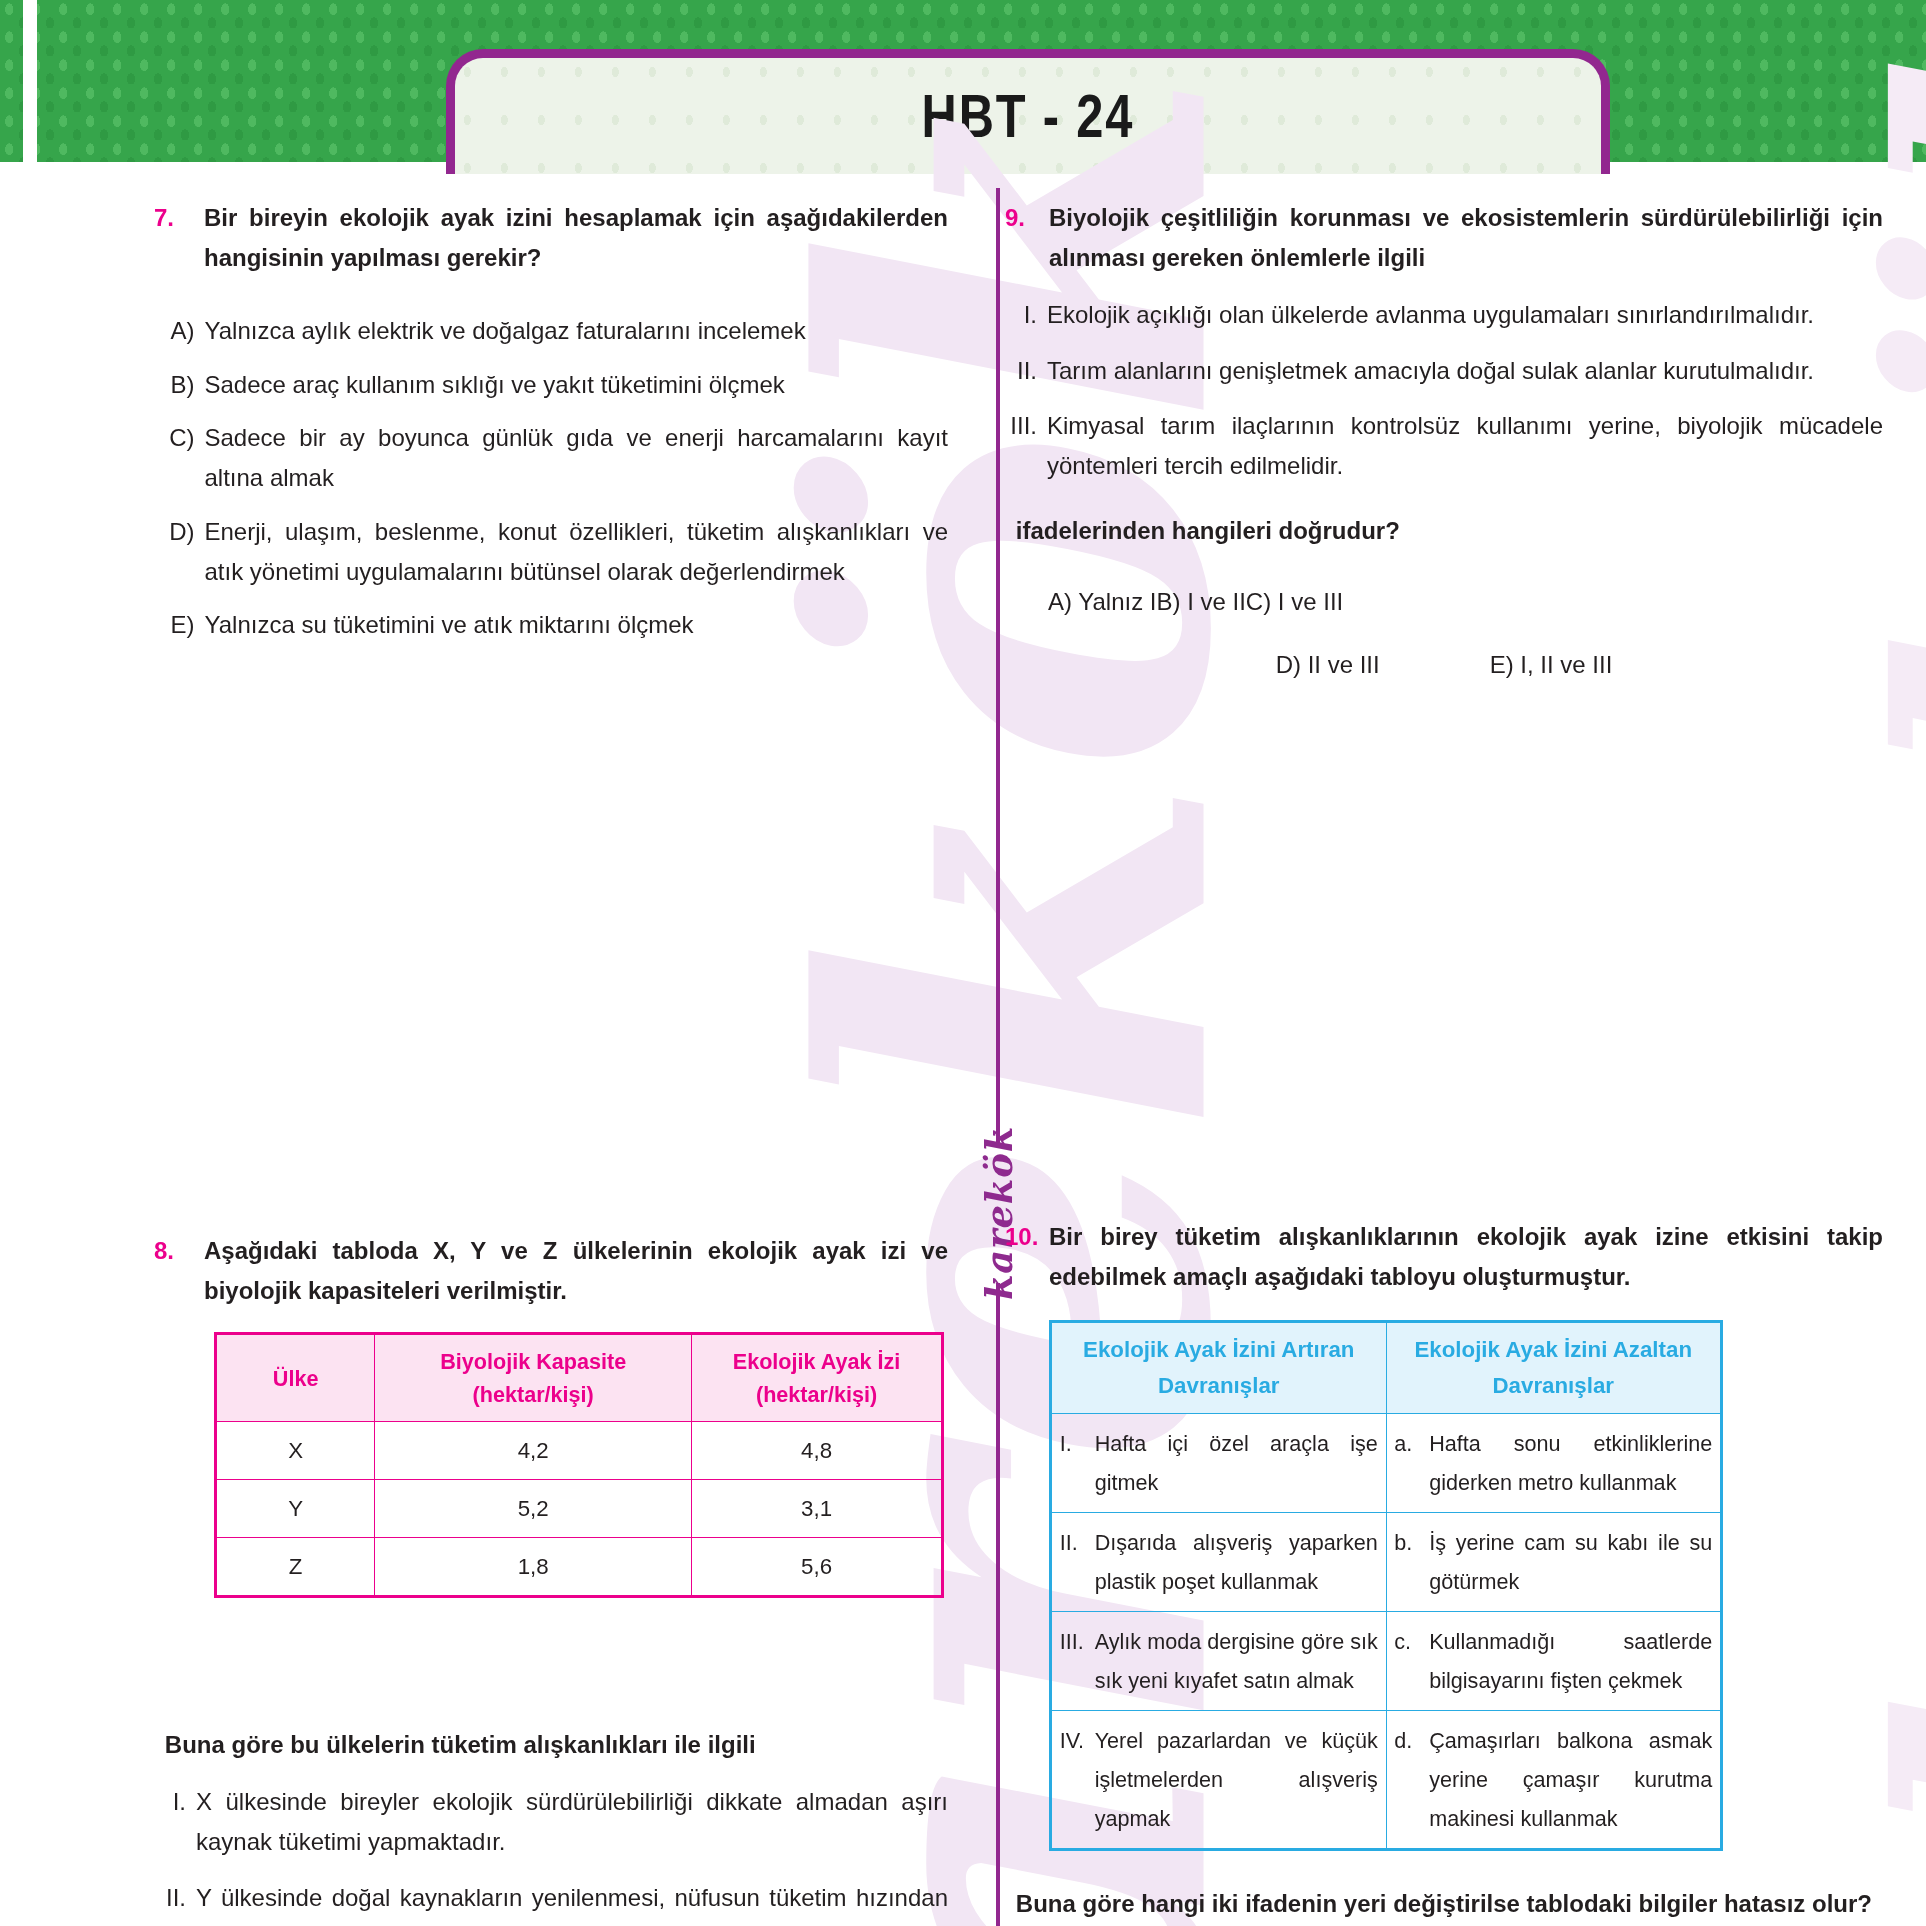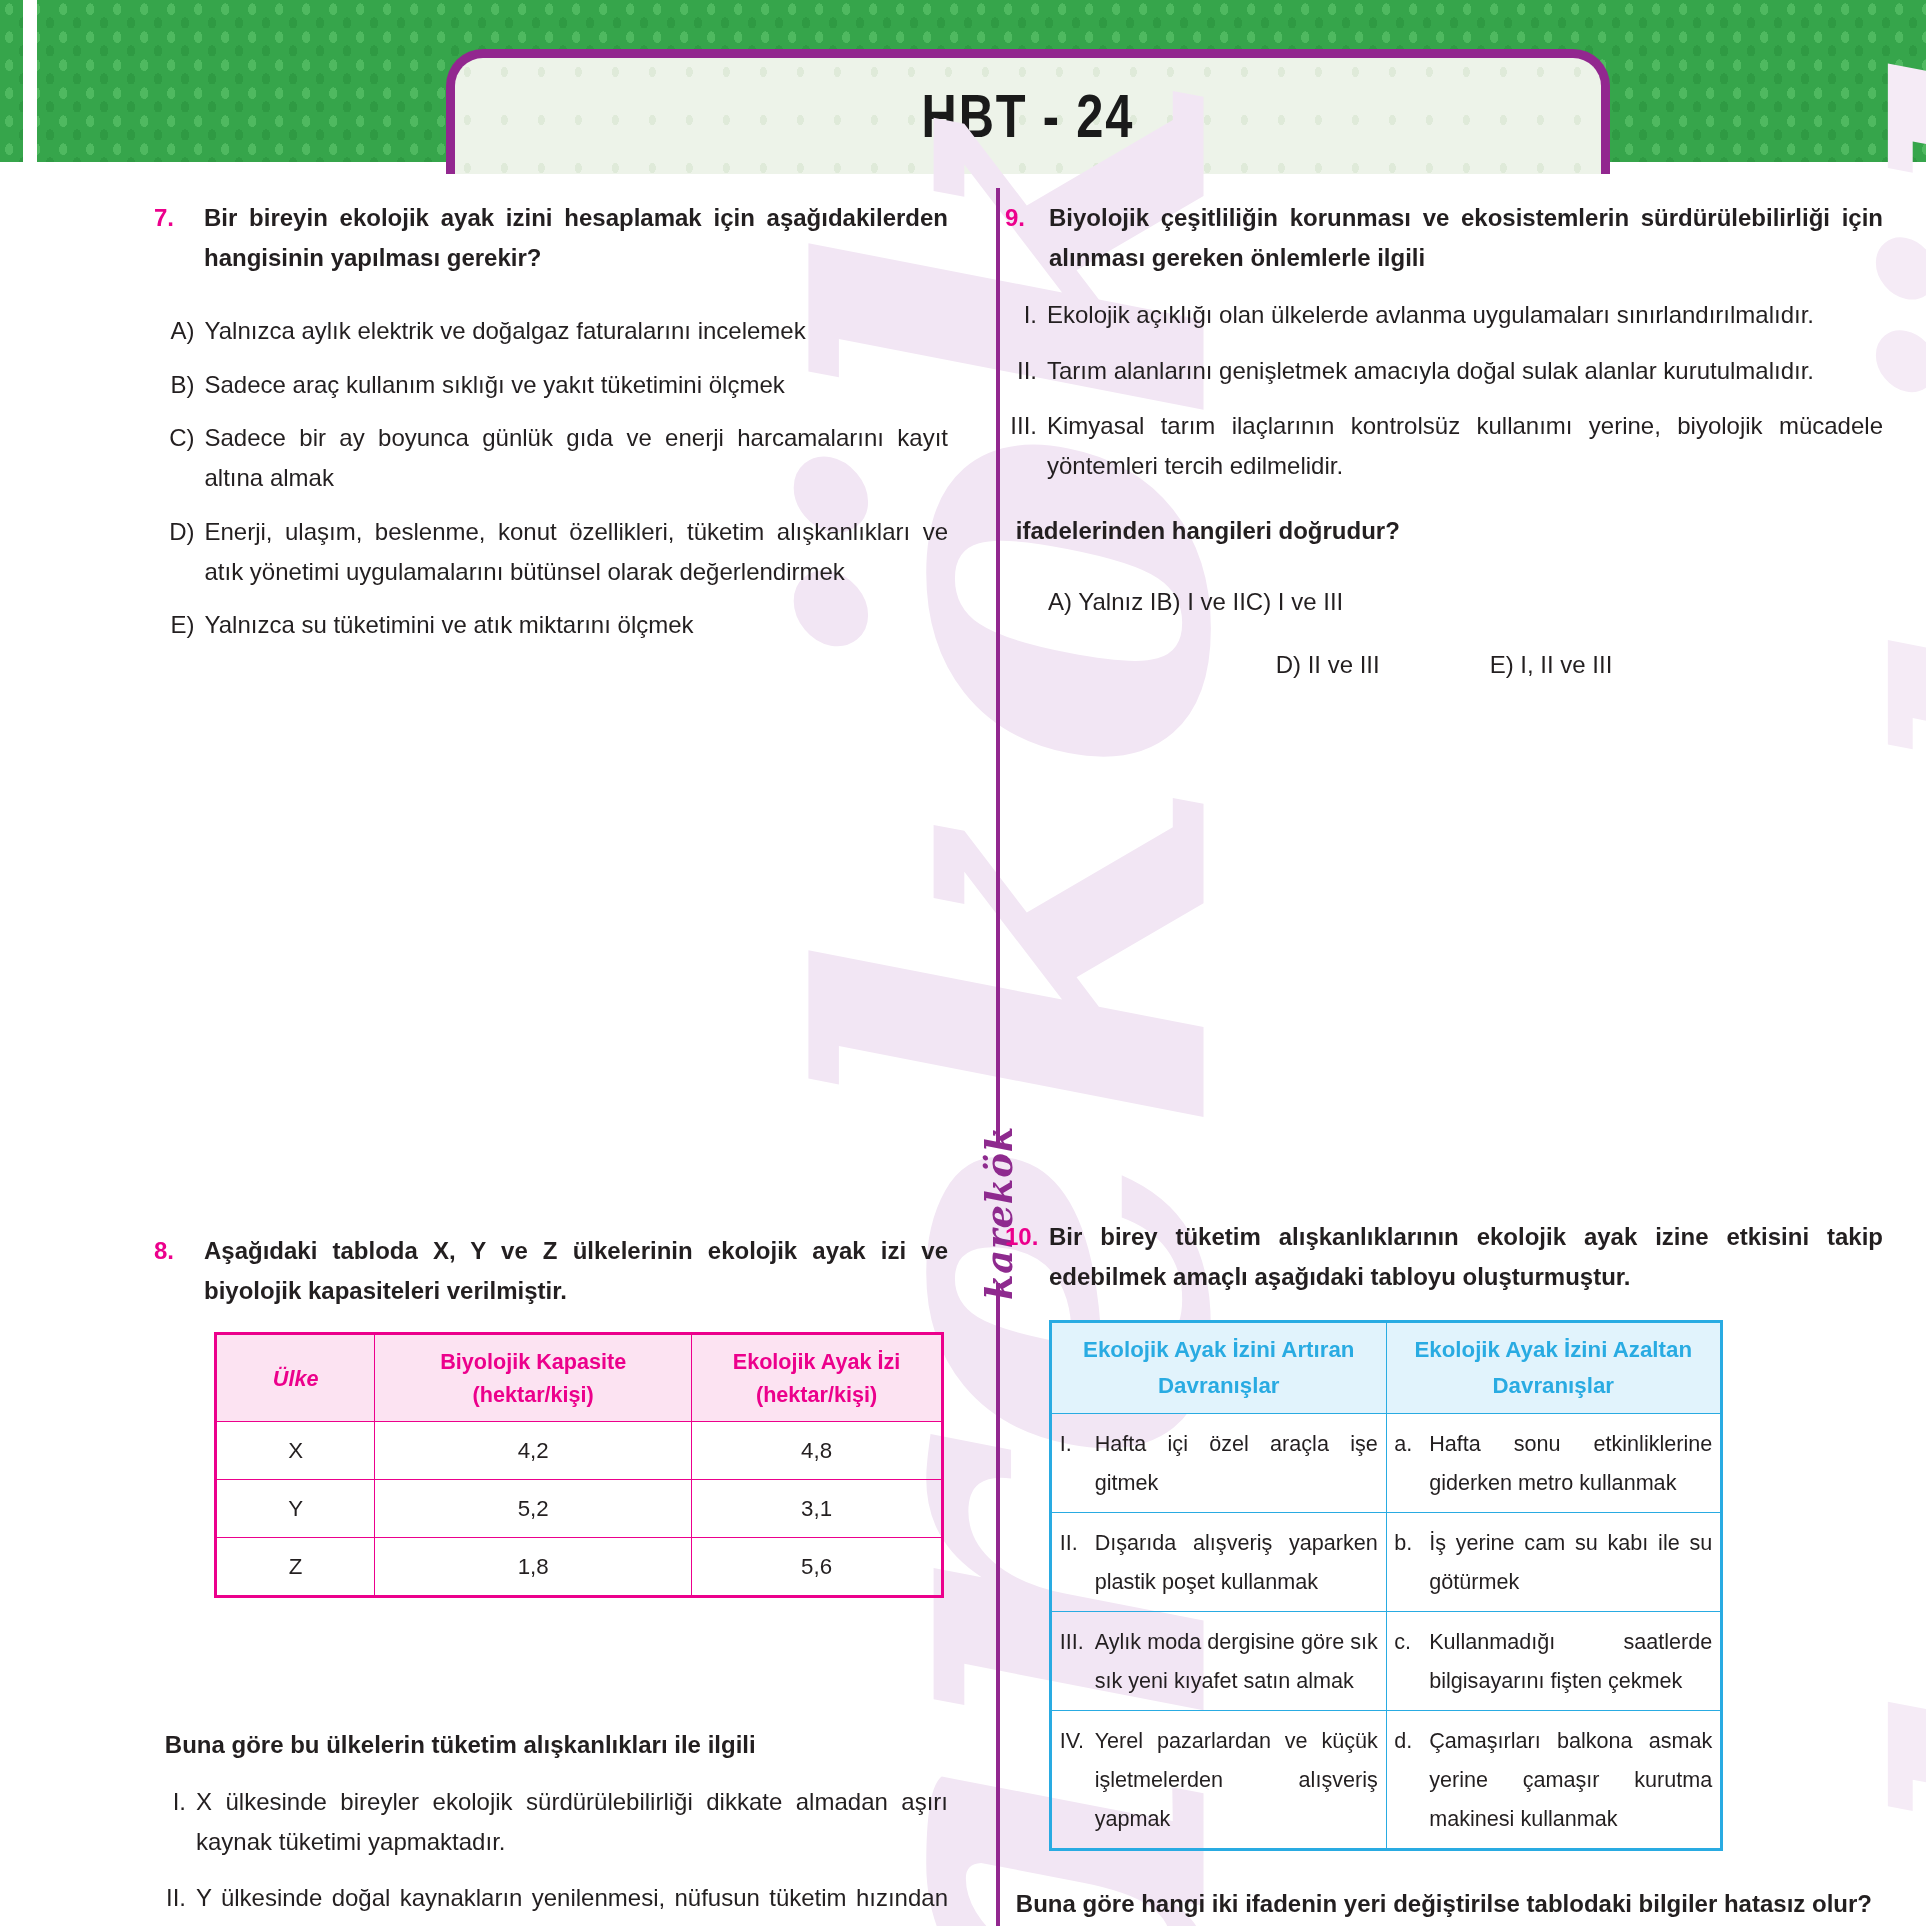--- a/index.html
+++ b/index.html
@@ -58,21 +58,21 @@
   .q-right .opts1{padding-right:92px;}
   .opts2{display:flex;justify-content:center;gap:110px;}
   .opt{white-space:nowrap;}
   
   .t8{margin-left:60px;margin-top:21px;width:730px;border-collapse:collapse;
       border:3.5px solid #ec008c;table-layout:fixed;}
   .t8 th{background:#fce3f2;color:#ec008c;font-weight:bold;font-size:21.6px;line-height:33px;
          padding:10px 3.1px;border:1.9px solid #ec008c;text-align:center;}
   .t8 td{font-size:22.3px;padding:8.5px 3.1px;border:1.9px solid #ec008c;text-align:center;
          background:transparent;}
-  .t8 .c1{width:21.5%;font-style:italic;}.t8 .c2{width:44%;}.t8 .c3{width:34.5%;}
+  .t8 .c1{width:21.5%;}.t8 .c2{width:44%;}.t8 .c3{width:34.5%;}
   
   .t10{margin-left:44px;margin-top:23px;width:674px;border-collapse:collapse;
        border:3.5px solid #29abe2;table-layout:fixed;}
   .t10 th{background:#e1f3fc;color:#29abe2;font-weight:bold;font-size:22.3px;line-height:36px;
           padding:9.2px 6.2px;border:1.9px solid #29abe2;text-align:center;}
   .t10 td{font-size:21.6px;line-height:39px;padding:10px 7.7px;border:1.9px solid #29abe2;
           vertical-align:top;background:transparent;}
   .t10 .cell{display:flex;text-align:justify;}
   .t10 .mk{width:35px;padding-right:8.5px;text-align:left;}
 </style>

